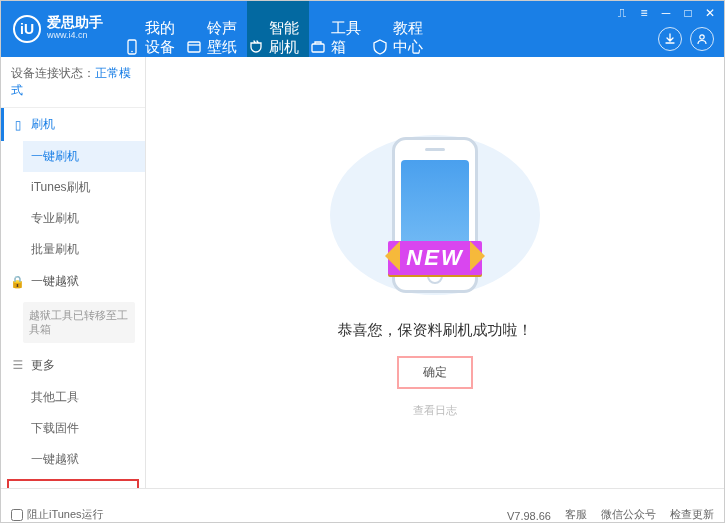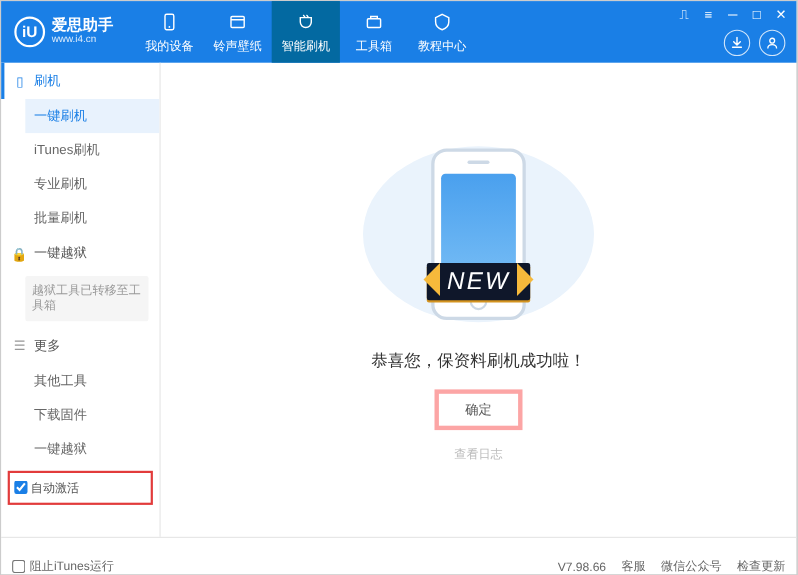--- a/index.html
+++ b/index.html
@@ -4,21 +4,21 @@
 <style>
 *{margin:0;padding:0;box-sizing:border-box;font-family:"Microsoft YaHei",sans-serif}
 body{background:#888;display:flex;align-items:center;justify-content:center;height:100vh}
 .window{width:725px;height:523px;background:#fff;display:flex;flex-direction:column;position:relative;border:1px solid #ccc}
 .titlebar{height:56px;background:#1a7fe6;display:flex;align-items:center;padding:0 12px;color:#fff}
 .logo-wrap{display:flex;align-items:flex-start;gap:6px}
 .logo-badge{width:28px;height:28px;border:2px solid #fff;border-radius:50%;display:flex;align-items:center;justify-content:center;font-weight:bold;font-size:14px}
 .brand-text{font-size:14px;font-weight:bold;line-height:1.1}
 .brand-url{font-size:9px;opacity:.85}
 .nav{display:flex;margin-left:20px;height:100%}
-.nav-item{width:62px;display:flex;flex-direction:column;align-items:center;justify-content:center;gap:4px;font-size:11px;cursor:pointer}
+.nav-item{width:62px;display:flex;flex-direction:row;align-items:flex-end;justify-content:center;gap:4px;font-size:15px;cursor:pointer}
 .nav-item.active{background:#0369a1}
 .nav-icon{width:20px;height:20px;display:flex;align-items:center;justify-content:center}
 .title-ctrls{position:absolute;right:6px;top:4px;display:flex;gap:6px;align-items:center}
 .tctrl{width:16px;height:16px;display:flex;align-items:center;justify-content:center;cursor:pointer;font-size:12px}
 .circle-btns{position:absolute;right:10px;top:26px;display:flex;gap:8px}
 .circle-btn{width:24px;height:24px;border:1.5px solid rgba(255,255,255,.8);border-radius:50%;display:flex;align-items:center;justify-content:center;cursor:pointer}
 .body{flex:1;display:flex;min-height:0}
 .sidebar{width:145px;border-right:1px solid #e5e5e5;display:flex;flex-direction:column;font-size:12px;color:#444;overflow:hidden}
 .conn-status{padding:8px 10px;border-bottom:1px solid #eee;color:#666}
 .conn-status .mode{color:#1a7fe6}
@@ -33,26 +33,26 @@
 .cb-row{border:2px solid #e23b3b;margin:4px 6px;padding:6px 4px;display:flex;gap:10px;flex-wrap:wrap}
 .cb-row label{display:flex;align-items:center;gap:3px;color:#555;font-size:11px;cursor:pointer}
 .cb-row input{accent-color:#1a7fe6;width:12px;height:12px}
 .main{flex:1;display:flex;flex-direction:column;align-items:center;justify-content:center;position:relative}
 .illus{width:210px;height:175px;position:relative;display:flex;align-items:center;justify-content:center}
 .oval{position:absolute;width:210px;height:160px;background:#eaf3fc;border-radius:50%}
 .phone{position:relative;width:86px;height:156px;background:#fff;border:3px solid #cdd9e6;border-radius:14px;display:flex;align-items:center;justify-content:center}
 .phone::before{content:"";position:absolute;top:8px;width:20px;height:3px;background:#cdd9e6;border-radius:2px}
 .phone::after{content:"";position:absolute;bottom:6px;width:12px;height:12px;border:2px solid #cdd9e6;border-radius:50%}
 .screen{width:68px;height:110px;background:linear-gradient(180deg,#4aa0ee,#7bc0f6);border-radius:4px}
-.ribbon{position:absolute;bottom:28px;background:#0f172a;color:#fff;font-weight:400;font-size:22px;padding:4px 18px;letter-spacing:2px;border-radius:2px;font-style:italic;box-shadow:0 2px 0 #d49420}
+.ribbon{position:absolute;bottom:28px;background:#d946ef;color:#fff;font-weight:700;font-size:22px;padding:4px 18px;letter-spacing:2px;border-radius:2px;font-style:italic;box-shadow:0 2px 0 #d49420}
 .ribbon::before,.ribbon::after{content:"";position:absolute;top:0;border:15px solid #f6b93b;border-top-color:transparent;border-bottom-color:transparent}
 .ribbon::before{left:-18px;border-left-color:transparent}
 .ribbon::after{right:-18px;border-right-color:transparent}
 .success-text{margin-top:18px;font-size:15px;color:#333}
-.ok-btn{margin-top:16px;border:4px solid #fca5a5;background:#fff;padding:6px 24px;font-size:12px;color:#555;cursor:pointer}
+.ok-btn{margin-top:16px;border:2px solid #fca5a5;background:#fff;padding:6px 24px;font-size:12px;color:#555;cursor:pointer}
 .log-link{margin-top:14px;font-size:11px;color:#bbb;cursor:pointer}
 .footer{height:34px;border-top:1px solid #e5e5e5;display:flex;align-items:flex-end;font-size:11px;color:#666;padding:0 10px;gap:14px}
 .footer label{display:flex;align-items:center;gap:4px;cursor:pointer}
 .footer input{width:12px;height:12px}
 .footer-spacer{flex:1}
 .footer-link{cursor:pointer}
 svg{display:block}
 </style>
 </head>
 <body>
@@ -128,20 +128,23 @@
           <svg width="12" height="12" viewBox="0 0 12 12">
             <circle cx="6" cy="4" r="2.2" stroke="#fff" stroke-width="1.2" fill="none"></circle>
             <path d="M2 11c0-2.2 1.8-3.5 4-3.5s4 1.3 4 3.5" stroke="#fff" stroke-width="1.2" fill="none"></path>
           </svg>
         </div>
     </div>
   </div>
 
   <div class="body">
     <div class="sidebar">
+      <div class="conn-status">
+        <span>设备连接状态：</span><span class="mode">正常模式</span>
+      </div>
 
       <div class="side-sec accent">
         <span class="sico">▯</span>
         <span>刷机</span>
       </div>
       <div class="sub-list" id="flash-list">
           <div class="sub-item active">一键刷机</div>
           <div class="sub-item">iTunes刷机</div>
           <div class="sub-item">专业刷机</div>
           <div class="sub-item">批量刷机</div>

